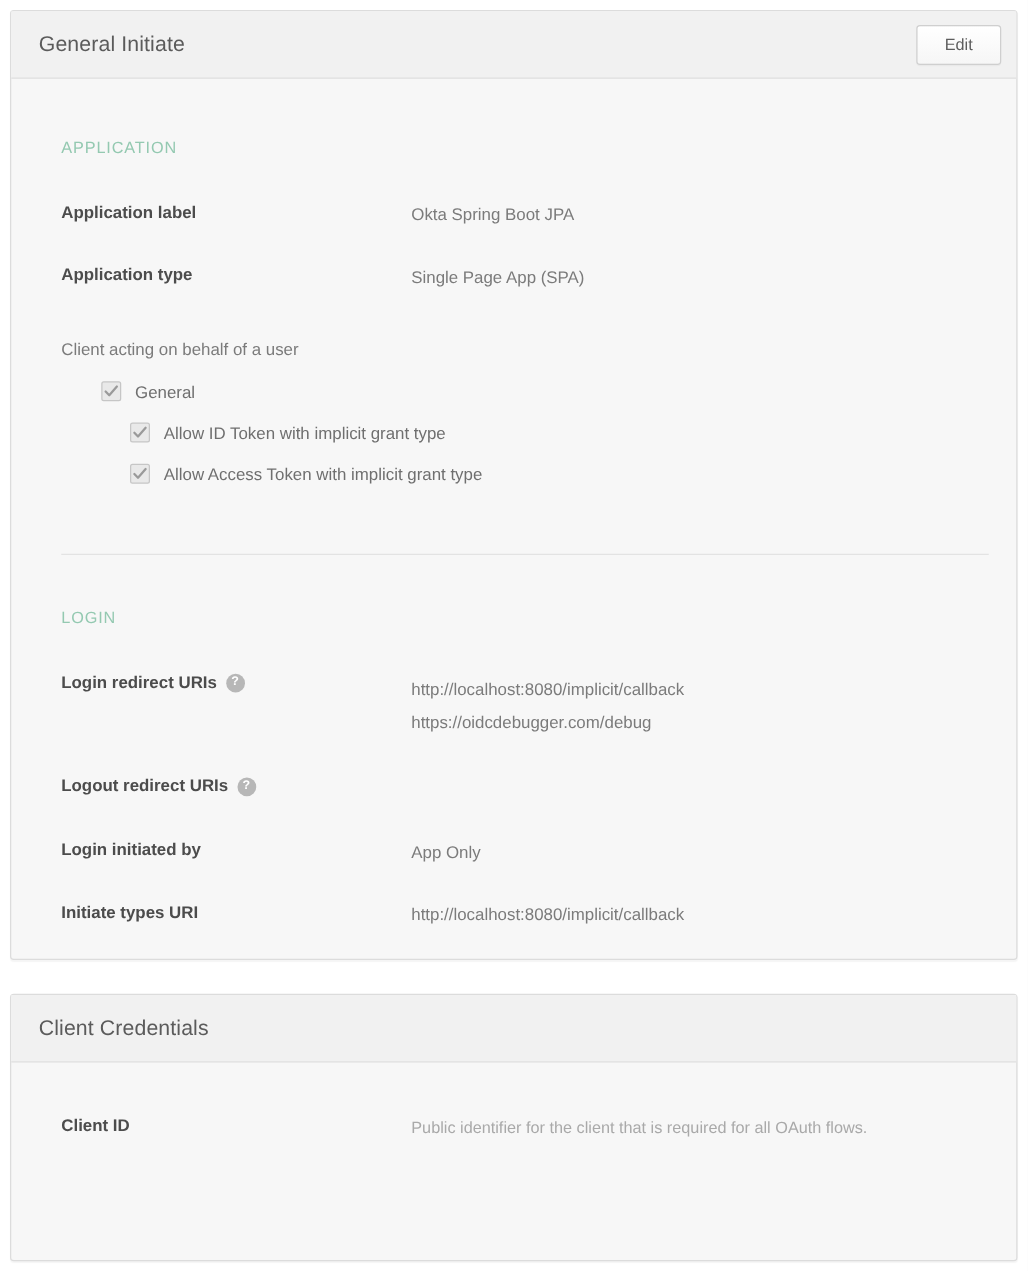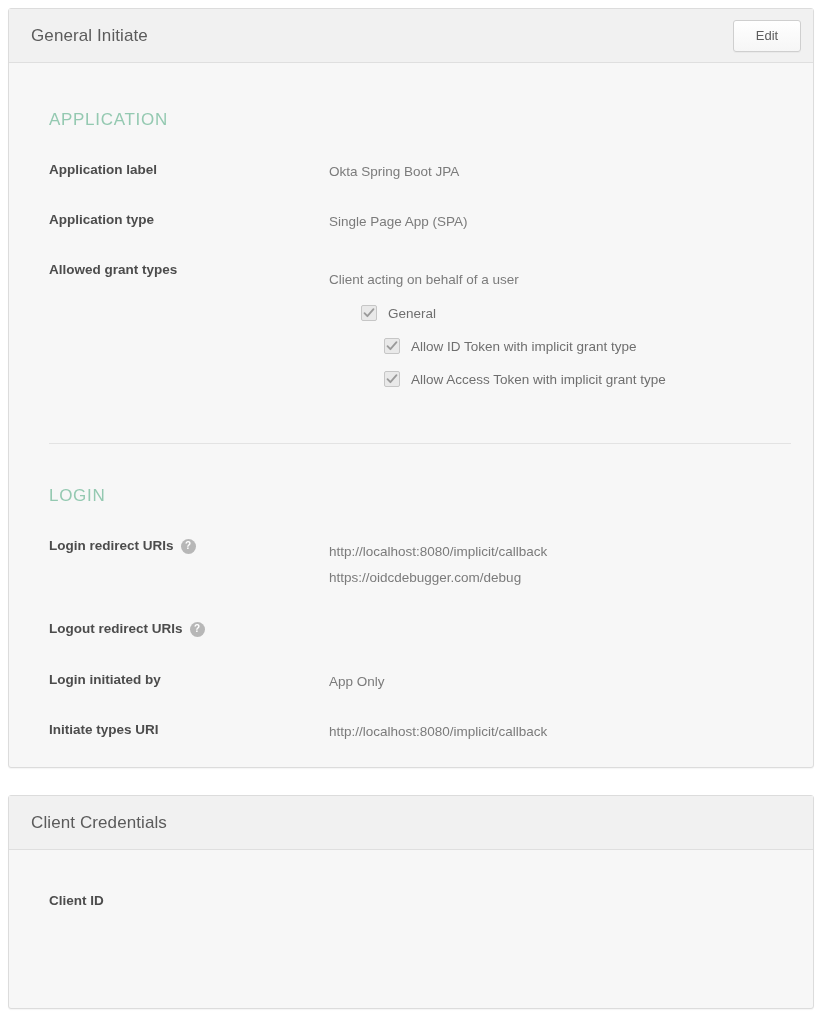--- a/index.html
+++ b/index.html
@@ -63,21 +63,21 @@
     font-size: 13px;
     font-family: "Liberation Sans", sans-serif;
     cursor: pointer;
     padding: 0 16px;
     box-shadow: 0 1px 0 rgba(0,0,0,0.03);
   }
 
   
   .section-heading {
     color: #94c9b1;
-    font-size: 17px;
+    font-size: 13px;
     letter-spacing: 0.7px;
     font-weight: 400;
   }
 
   
   .row {
     display: flex;
     align-items: flex-start;
   }
   .row-label {
@@ -208,21 +208,20 @@
         <div class="row-label">Application label</div>
         <div class="row-value">Okta Spring Boot JPA</div>
       </div>
 
       <div class="row" style="position:absolute; left:40px; top:202px; width:730px;">
         <div class="row-label">Application type</div>
         <div class="row-value">Single Page App (SPA)</div>
       </div>
 
       <div class="row" style="position:absolute; left:40px; top:252px; width:740px;">
-        <div class="row-label">Allowed grant types</div>
         <div style="padding-top:8px;">
           <div class="row-value">Client acting on behalf of a user</div>
 
           <div class="cbrow" style="margin-top:14px; margin-left:32px;">
             <span class="checkbox">
               <svg width="12" height="12" viewBox="0 0 12 12" aria-hidden="true">
                 <path d="M1.5 6.2 L4.4 9.2 L10.5 2.2" fill="none" stroke="#9a9a9a" stroke-width="1.8" stroke-linecap="round" stroke-linejoin="round"></path>
               </svg>
             </span>
             <span class="cblabel">General</span>
@@ -287,18 +286,19 @@
   <div class="panel" style="top:795px; height:214px;">
 
     <div class="panel-header">
       <span class="panel-title">Client Credentials</span>
     </div>
 
     <div class="panel-body">
       <div class="row" style="position:absolute; left:40px; top:87px; width:740px;">
         <div class="row-label" style="padding-top:9px;">Client ID</div>
         <div>
+          <div class="field-hint">Public identifier for the client that is required for all OAuth flows.</div>
         </div>
       </div>
     </div>
   </div>
 
 </div>
 
 </body></html>

